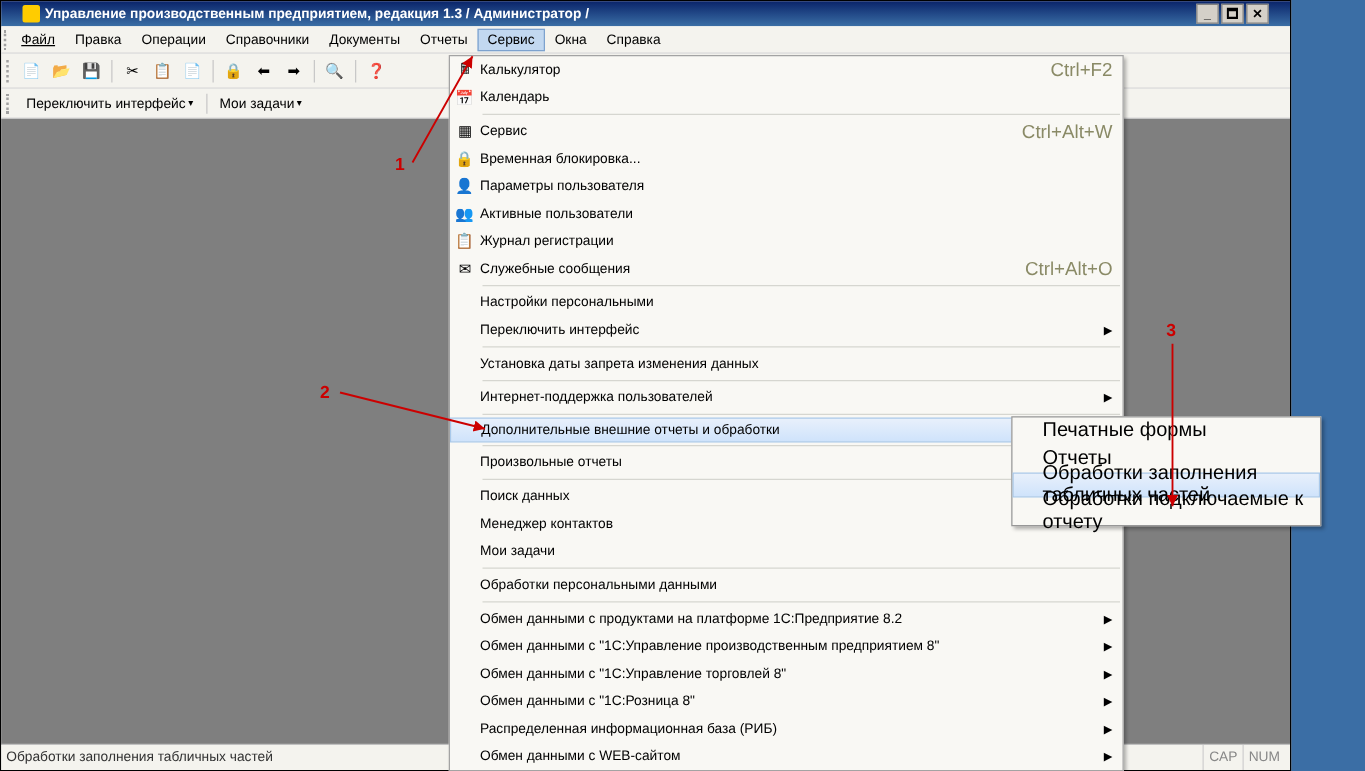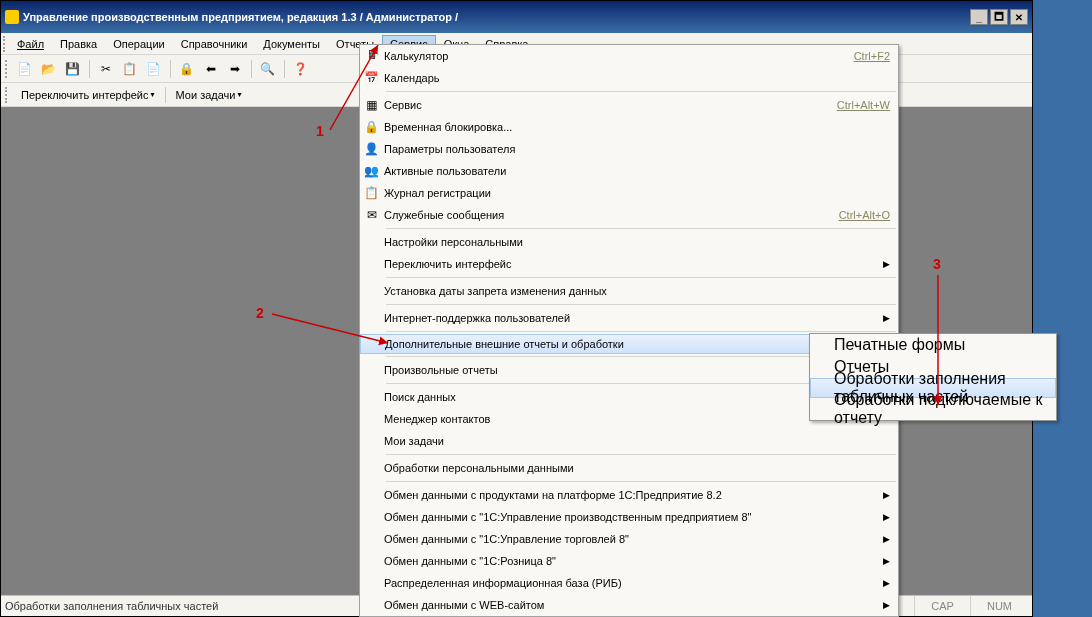--- a/index.html
+++ b/index.html
@@ -1,45 +1,45 @@
 <!DOCTYPE html>
 <html><head>
 <meta charset="utf-8">
 <style>
   * { box-sizing: border-box; margin: 0; padding: 0; font-family: Tahoma, Arial, sans-serif; }
   body { background: #3b6ea5; width: 1092px; height: 617px; overflow: hidden; position: relative; }
   .window { position: absolute; left: 0; top: 0; width: 1033px; height: 617px; background: #f0f0f0; display: flex; flex-direction: column; border: 1px solid #000; }
-  .titlebar { height: 32px; background: linear-gradient(#0a246a,#3a6ea5); display: flex; align-items: center; padding: 0 4px; color: #fff; font-size: 11px; font-weight: bold; }
+  .titlebar { height: 20px; background: linear-gradient(#0a246a,#3a6ea5); display: flex; align-items: center; padding: 0 17px; color: #fff; font-size: 11px; font-weight: bold; }
   .titlebar .ic { width: 14px; height: 14px; background: #ffcc00; border-radius: 2px; margin-right: 4px; display:inline-block; }
   .titlebar .sp { flex: 1; }
   .titlebar .btn { width: 18px; height: 16px; background: #d4d0c8; border: 1px solid #808080; margin-left: 2px; display: flex; align-items: center; justify-content: center; font-size: 10px; color:#000; }
   .menubar { height: 22px; background: #f4f3ee; border-bottom: 1px solid #d6d6d6; display: flex; align-items: center; padding: 0 2px; font-size: 11px; }
   .menubar .grip { width: 4px; height: 16px; border-left: 2px dotted #a0a0a0; margin-right: 2px; }
   .menubar .mitem { padding: 3px 8px; color: #000; cursor: default; }
   .menubar .mitem.active { background: #c2d8f0; border: 1px solid #7da2ce; padding: 2px 7px; }
   .menubar .mitem u { text-decoration: underline; }
   .toolbar { height: 28px; background: #f4f3ee; border-bottom: 1px solid #d6d6d6; display: flex; align-items: center; padding: 0 4px; gap: 4px; }
   .toolbar .grip { width: 4px; height: 18px; border-left: 2px dotted #a0a0a0; margin-right: 2px; }
   .tbtn { width: 20px; height: 20px; display: flex; align-items: center; justify-content: center; font-size: 12px; }
   .tsep { width: 1px; height: 18px; background: #c8c8c8; margin: 0 2px; }
   .subbar { height: 24px; background: #f4f3ee; border-bottom: 1px solid #d6d6d6; display: flex; align-items: center; padding: 0 4px; font-size: 11px; gap: 4px; }
   .subbar .grip { width: 4px; height: 16px; border-left: 2px dotted #a0a0a0; margin-right: 2px; }
   .subbar .dd { padding: 2px 6px; display: flex; align-items: center; gap: 2px; }
   .subbar .dd .ar { font-size: 8px; }
   .workspace { flex: 1; background: #7f7f7f; position: relative; border-bottom: 1px solid #c0c0c0; }
   .statusbar { height: 20px; background: #f4f3ee; display: flex; align-items: center; font-size: 11px; padding: 0 4px; }
   .statusbar .txt { color: #333; }
   .statusbar .sp { flex: 1; }
-  .statusbar .cell { padding: 0 16px; color: #888; border-left: 1px solid #d0d0d0; height: 100%; display: flex; align-items: center; text-align: right; }
+  .statusbar .cell { padding: 0 4px; color: #888; border-left: 1px solid #d0d0d0; height: 100%; display: flex; align-items: center; text-align: right; }
   
   .dropdown { position: absolute; left: 359px; top: 44px; width: 540px; background: #f9f8f4; border: 1px solid #a3a3a3; box-shadow: 2px 2px 3px rgba(0,0,0,.3); z-index: 10; }
   .dropdown .row { height: 22px; display: flex; align-items: center; font-size: 11px; padding-right: 8px; cursor: default; }
   .dropdown .row .icol { width: 24px; display: flex; align-items: center; justify-content: center; font-size: 12px; }
   .dropdown .row .lbl { flex: 1; color: #000; }
-  .dropdown .row .sc { color: #8a8a66; font-size: 11px; text-decoration: underline; }
+  .dropdown .row .sc { color: #8a8a66; font-size: 15px; }
   .dropdown .row .arw { color: #000; font-size: 9px; margin-left: 4px; }
   .dropdown .row.hl { background: linear-gradient(#e8f0fb,#cfe3fb); border: 1px solid #a8c8ea; height: 20px; }
   .dropdown .sep { height: 1px; background: #d6d6d0; margin: 2px 2px 2px 26px; }
   
   .submenu { position: absolute; left: 809px; top: 333px; width: 248px; background: #f9f8f4; border: 1px solid #979797; box-shadow: 2px 2px 3px rgba(0,0,0,.3); z-index: 11; }
   .submenu .row { height: 22px; display: flex; align-items: center; font-size: 16px; padding-left: 24px; padding-right: 8px; }
   .submenu .row.hl { background: linear-gradient(#e8f0fb,#cfe3fb); border: 1px solid #a8c8ea; height: 20px; padding-left: 23px; }
   
   .anno { position: absolute; color: #cc0000; font-size: 14px; font-weight: bold; z-index: 20; }
   .arrow-svg { position: absolute; z-index: 19; pointer-events: none; }

